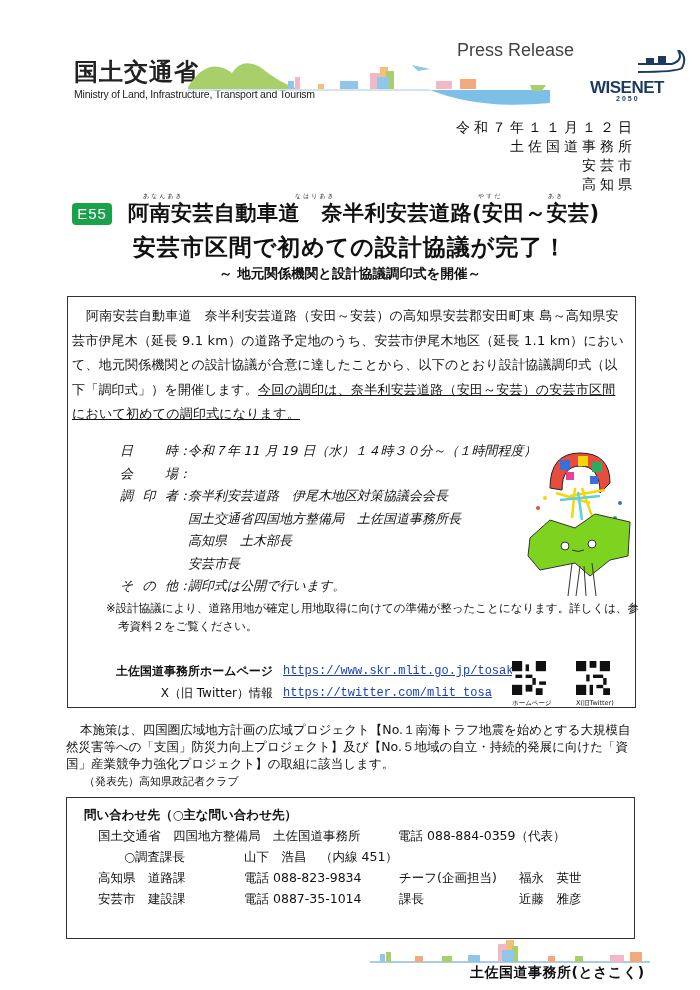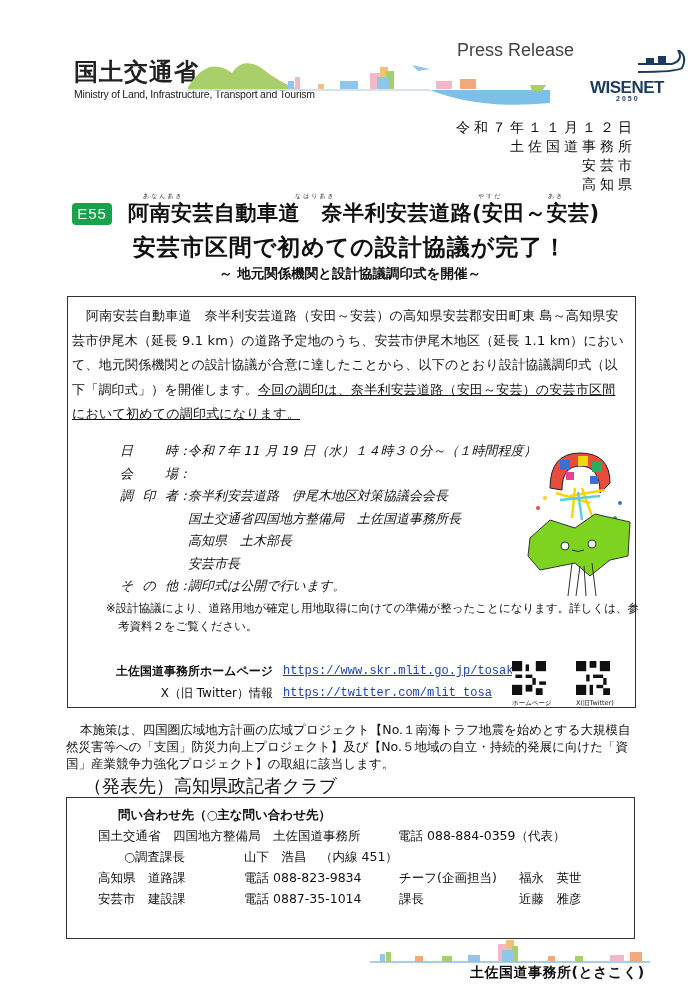--- a/index.html
+++ b/index.html
@@ -37,21 +37,21 @@
   .mascot { left:520px; top:448px; width:125px; height:150px; }
   .links { left:105px; top:660px; font-size:12px; line-height:22px; }
   .links .row { display:flex; white-space:nowrap; }
   .links .lk { width:168px; text-align:right; padding-right:10px; }
   .links .lk.b { font-weight:bold; }
   .links a { color:#1a3fb0; text-decoration:underline; font-family:"Liberation Mono",monospace; font-size:12px; }
   .qr { width:34px; height:34px; }
   .qrcap { font-size:6.5px; text-align:center; white-space:nowrap; }
   
   .policy { left:66px; top:721px; width:570px; font-size:12.5px; line-height:17px; text-indent:14px; }
-  .pubto { left:84px; top:774px; font-size:18px; }
+  .pubto { left:84px; top:774px; font-size:11px; }
   .contact { left:66px; top:797px; width:567px; height:140px; border:1.5px solid #333; }
   .contact-inner { left:84px; top:804px; font-size:12.5px; line-height:21px; }
   .crow { display:flex; white-space:nowrap; }
   .footer-name { left:470px; top:964px; font-size:14px; font-weight:bold; letter-spacing:0.5px; }
   .footer-art { left:360px; top:940px; width:300px; height:24px; }
 </style>
 </head>
 <body>
 
 <div class="abs ministry-jp">国土交通省</div>
@@ -192,21 +192,21 @@
       <rect x="8" y="8" width="2" height="2" fill="#111"></rect>
     </svg>
   <div class="qrcap">X(旧Twitter)</div>
 </div>
 
 <div class="abs policy">本施策は、四国圏広域地方計画の広域プロジェクト【No.１南海トラフ地震を始めとする大規模自然災害等への「支国」防災力向上プロジェクト】及び【No.５地域の自立・持続的発展に向けた「資国」産業競争力強化プロジェクト】の取組に該当します。</div>
 <div class="abs pubto">（発表先）高知県政記者クラブ</div>
 
 <div class="abs contact"></div>
 <div class="abs contact-inner">
-  <div class="crow" style="font-weight:bold;margin-left:34px;">問い合わせ先（○主な問い合わせ先）</div>
+  <div class="crow" style="font-weight:bold;">問い合わせ先（○主な問い合わせ先）</div>
   <div class="crow" style="padding-left:14px;">
     <span style="width:300px;">国土交通省　四国地方整備局　土佐国道事務所</span>
     <span>電話 088-884-0359（代表）</span>
   </div>
   <div class="crow" style="padding-left:40px;">
     <span style="width:120px;">○調査課長</span>
     <span style="width:76px;">山下　浩昌</span>
     <span>（内線 451）</span>
   </div>
   <div class="crow" style="padding-left:14px;">

